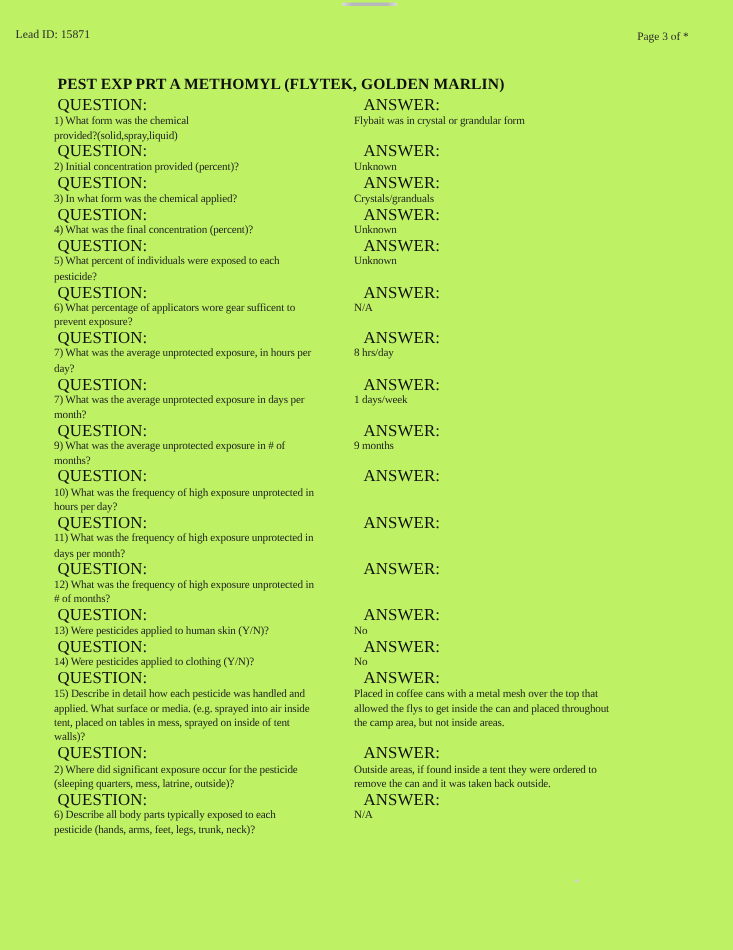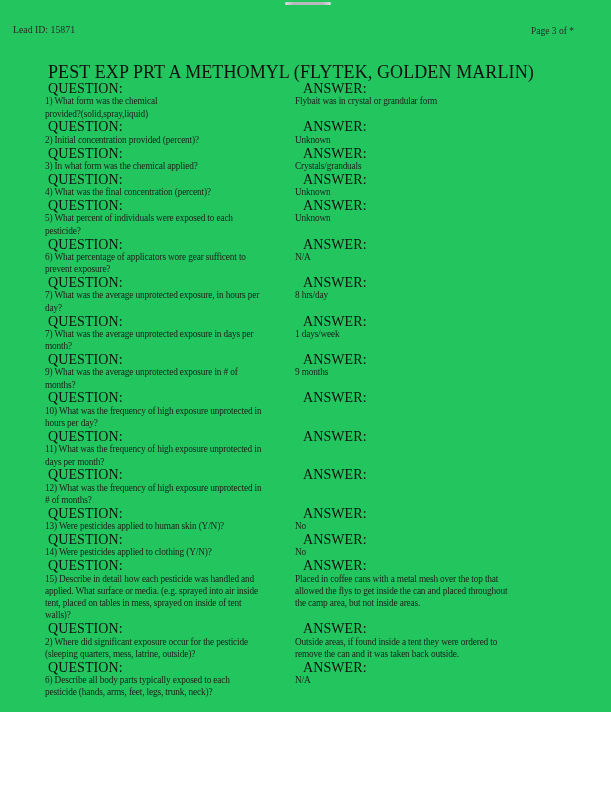--- a/index.html
+++ b/index.html
@@ -1,41 +1,41 @@
 <!DOCTYPE html>
 <html><head>
 <meta charset="utf-8">
 <style>
   html, body { margin: 0; padding: 0; background: #ffffff; }
   .page {
     position: relative;
     width: 611px;
-    height: 712px;
-    background: #22c55e;
+    height: 792px;
+    background: #bef264;
     font-family: "Liberation Serif", "DejaVu Serif", serif;
     color: #1b1b1b;
     overflow: hidden;
   }
   .header {
     position: absolute;
     top: 24px;
     left: 13px;
     right: 37px;
     display: flex;
     justify-content: space-between;
     font-size: 9.8px;
     color: #2a2a2a;
   }
   .page-num { font-size: 9.5px; padding-top: 2px; }
   .doc-title {
     position: absolute;
     top: 62px;
     left: 48px;
-    font-size: 18px;
-    font-weight: normal;
+    font-size: 13px;
+    font-weight: bold;
     letter-spacing: 0.1px;
     color: #101010;
     white-space: nowrap;
   }
   .qa-list {
     position: absolute;
     top: 83px;
     left: 45px;
     width: 535px;
   }

